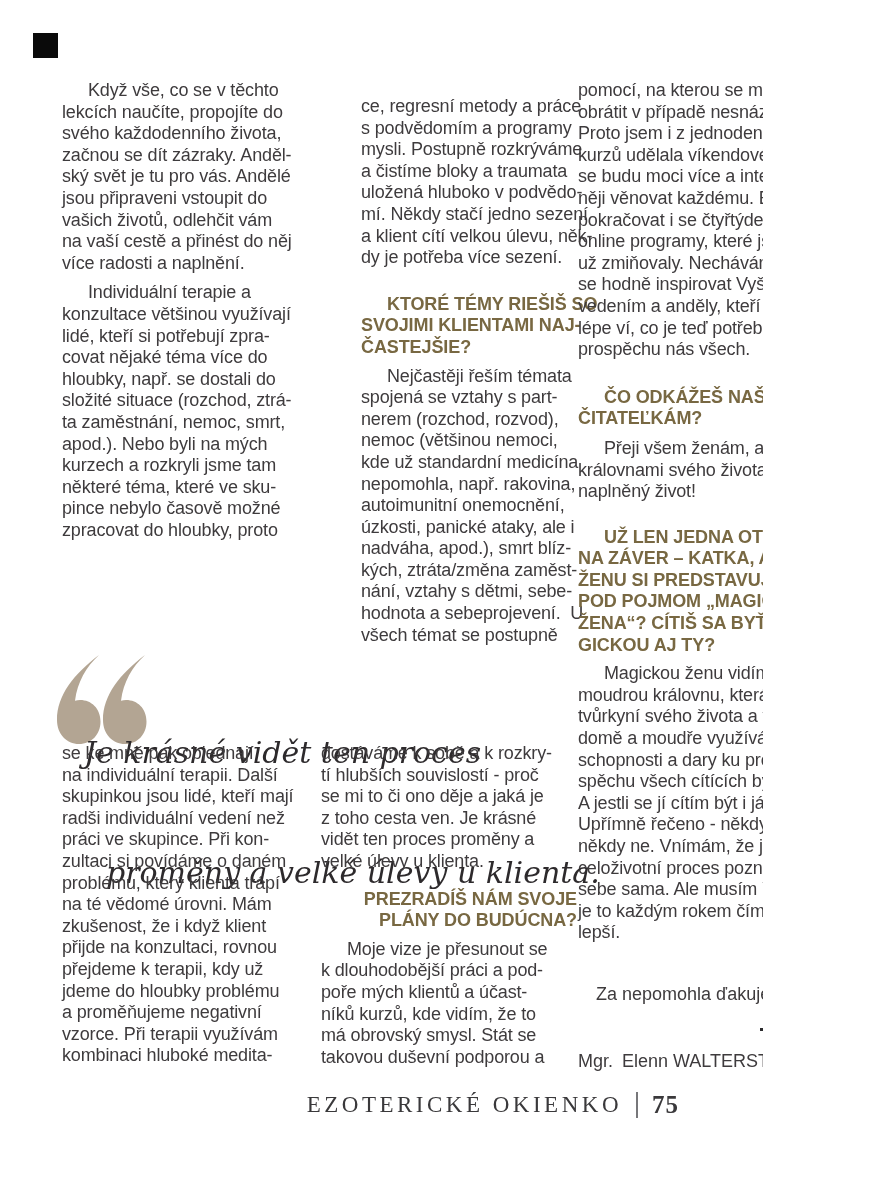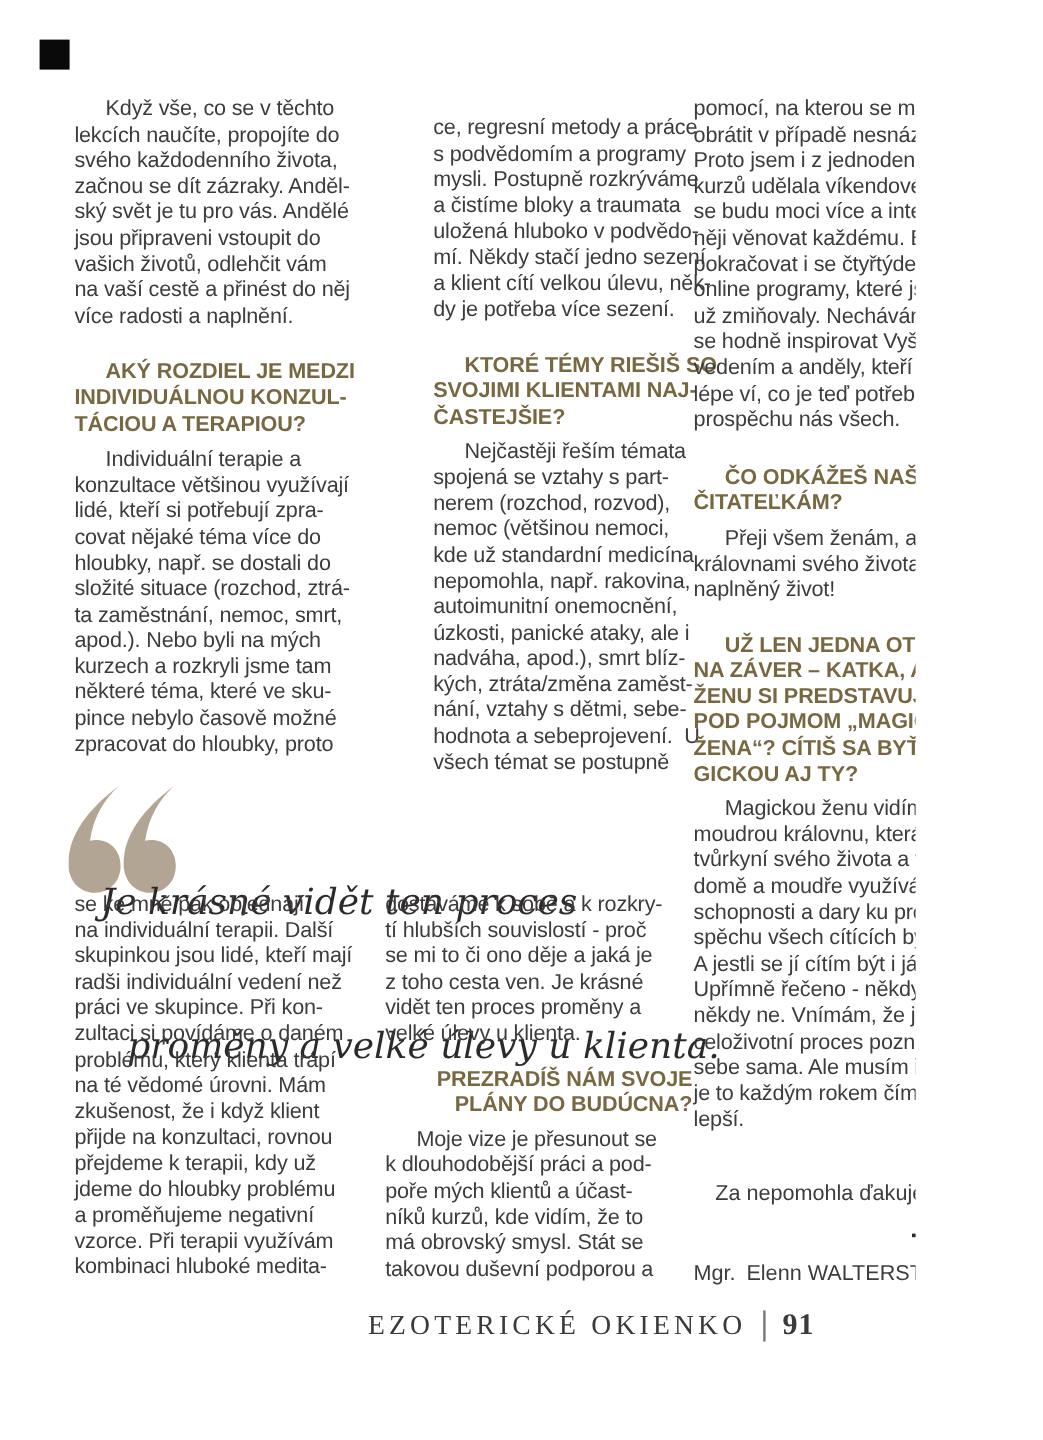--- a/index.html
+++ b/index.html
@@ -70,23 +70,20 @@
   <section class="col c1t">
     <p class="body ind">Když vše, co se v těchto
 lekcích naučíte, propojíte do
 svého každodenního života,
 začnou se dít zázraky. Anděl-
 ský svět je tu pro vás. Andělé
 jsou připraveni vstoupit do
 vašich životů, odlehčit vám
 na vaší cestě a přinést do něj
 více radosti a naplnění.</p>
-    <h2 class="head ind mt25">AKÝ ROZDIEL JE MEDZI
-INDIVIDUÁLNOU KONZUL-
-TÁCIOU A TERAPIOU?</h2>
     <p class="body ind mt8">Individuální terapie a
 konzultace většinou využívají
 lidé, kteří si potřebují zpra-
 covat nějaké téma více do
 hloubky, např. se dostali do
 složité situace (rozchod, ztrá-
 ta zaměstnání, nemoc, smrt,
 apod.). Nebo byli na mých
 kurzech a rozkryli jsme tam
 některé téma, které ve sku-
@@ -205,16 +202,16 @@
 takovou duševní podporou a</p>
   </section>
 
   <p class="closing-thanks">Za nepomohla ďakuje</p>
   <div class="closing-rule"></div>
   <p class="closing-author">Mgr. Elenn WALTERSTEINOVÁ</p>
 
   <div class="footer">
     <span class="footer-section">EZOTERICKÉ OKIENKO</span>
     <span class="footer-bar"></span>
-    <span class="footer-page">91</span>
+    <span class="footer-page">75</span>
   </div>
 
 </div>
 
 </body></html>

